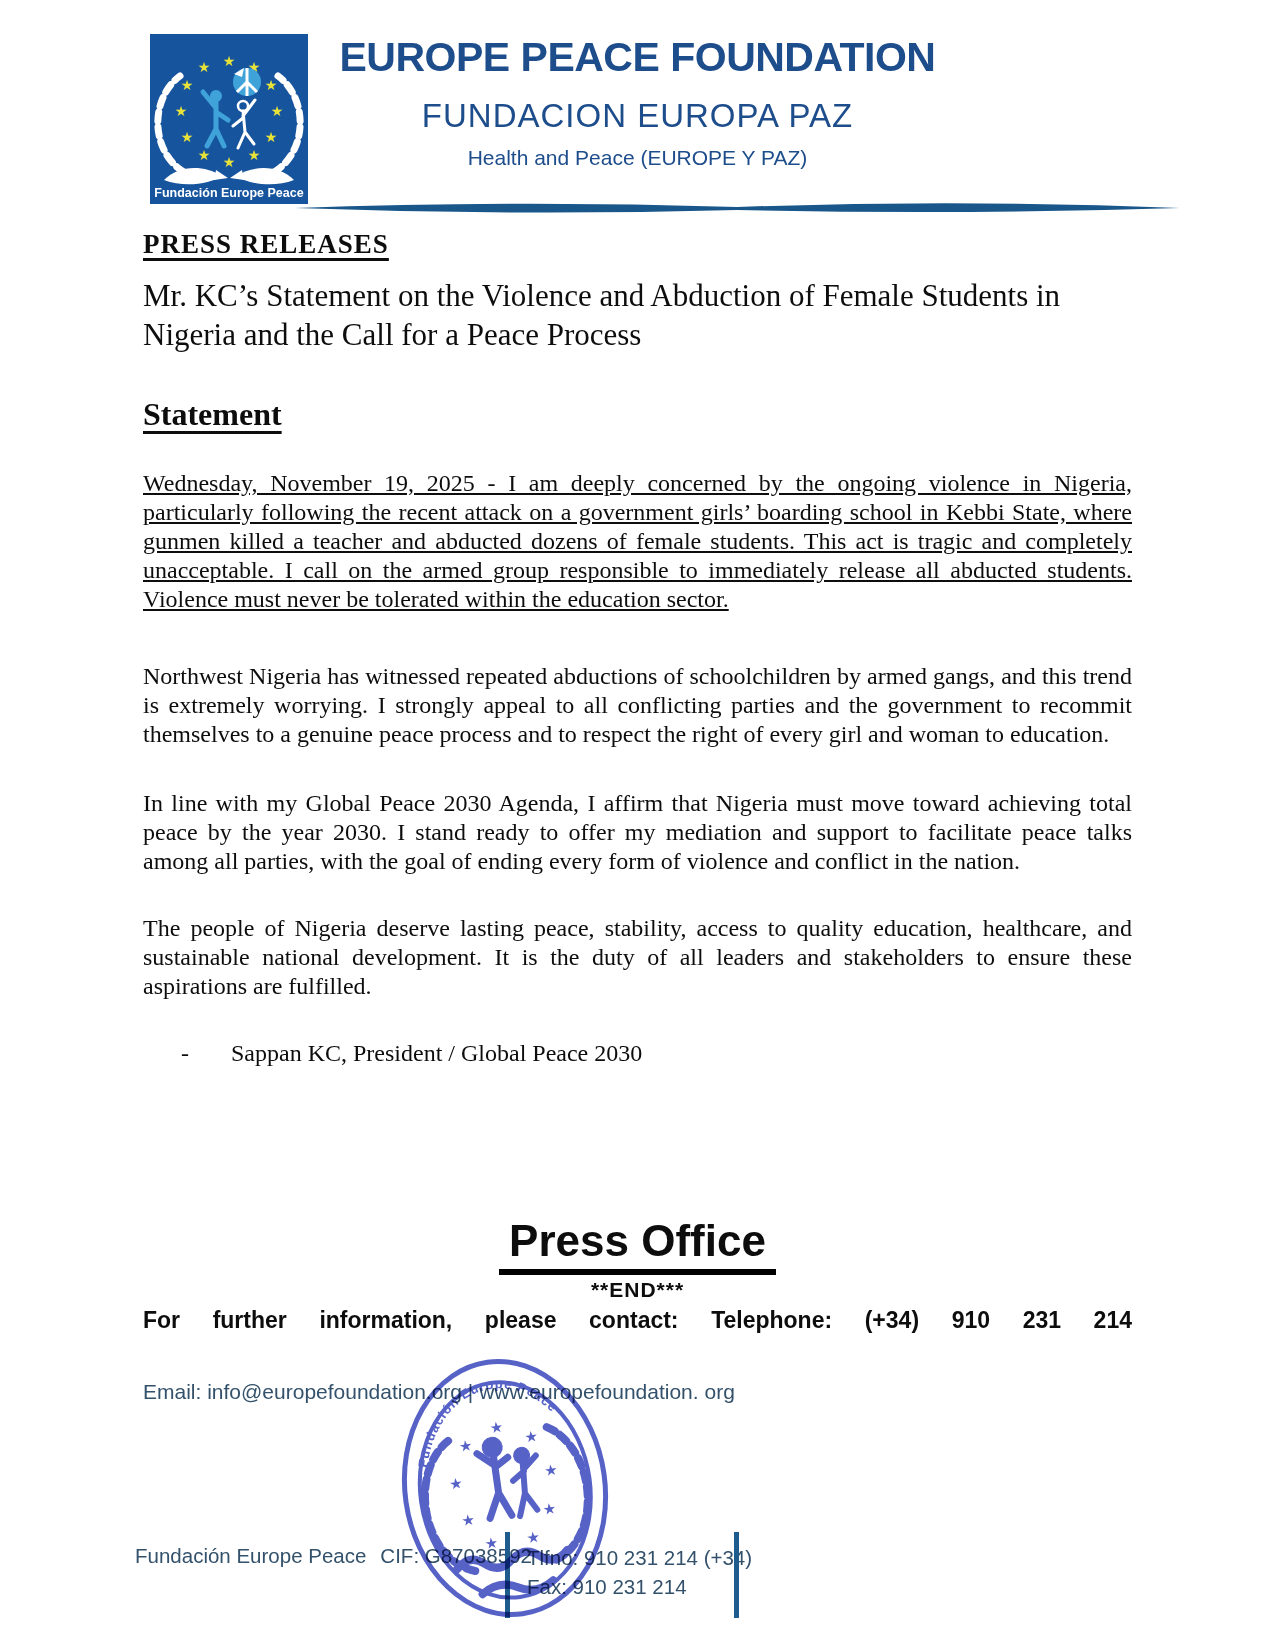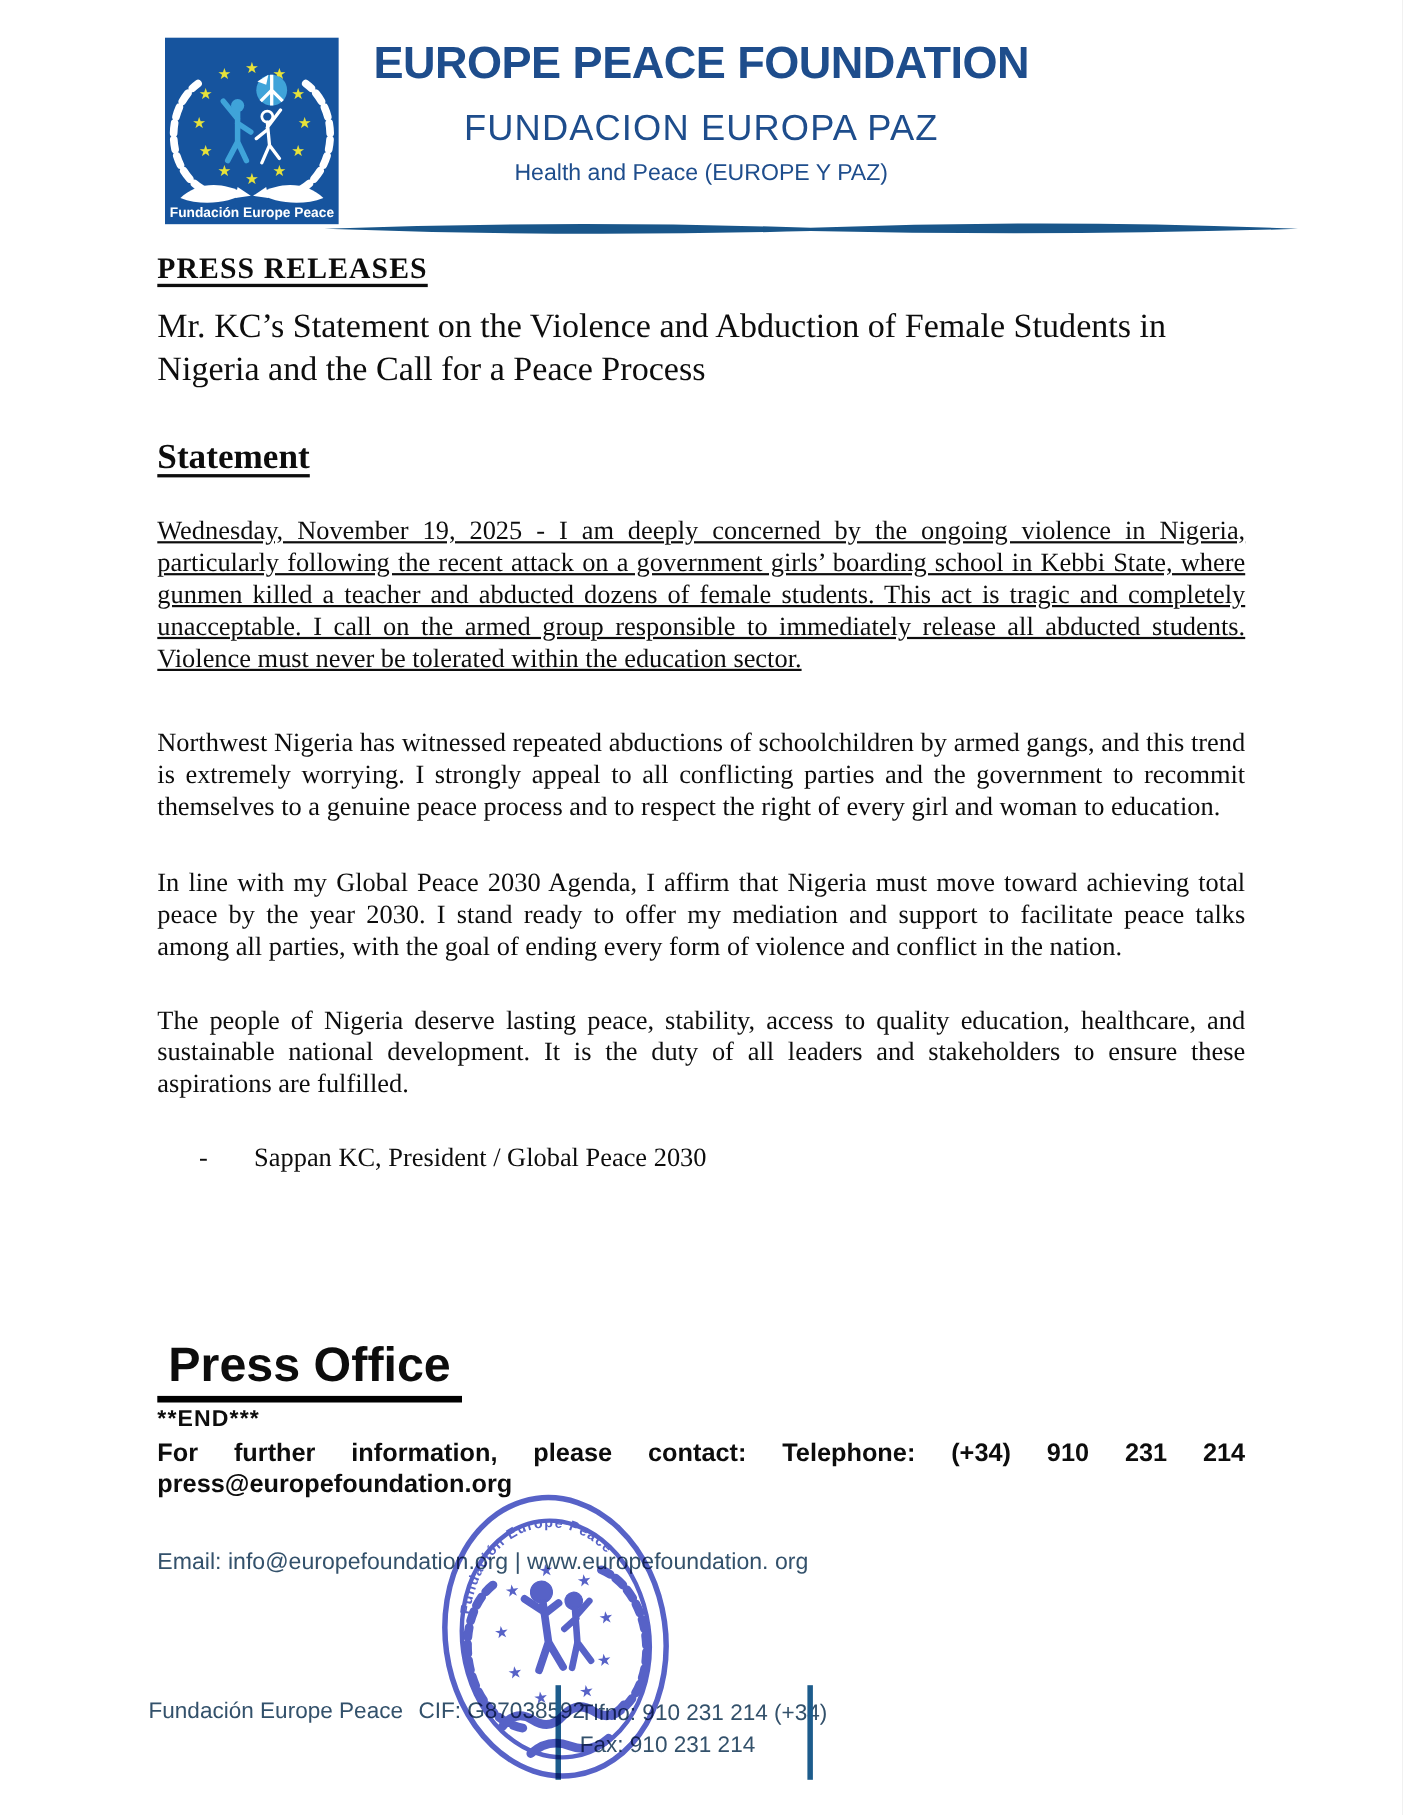--- a/index.html
+++ b/index.html
@@ -26,21 +26,21 @@
   .statement-heading{margin-top:42px;}
   .statement-heading span{
     font-size:32px;font-weight:bold;
     text-decoration:underline;text-decoration-thickness:3px;text-underline-offset:6px;}
   .body-par{font-size:24px;line-height:29px;text-align:justify;text-align-last:left;margin:0;}
   .p1{margin-top:36px;text-decoration:underline;} .p2{margin-top:48px;} .p3{margin-top:40px;} .p4{margin-top:38px;}
   .signature{margin-top:38px;display:flex;font-size:24px;line-height:29px;}
   .signature .dash{margin-left:38px;}
   .signature .sig-text{margin-left:42px;}
   
-  .po-wrap{margin-top:148px;font-family:"Liberation Sans", sans-serif;}
+  .po-wrap{margin-top:148px;text-align:center;font-family:"Liberation Sans", sans-serif;}
   .po-heading{display:inline-block;font-size:44px;font-weight:bold;letter-spacing:0px;
     border-bottom:6px solid #000;padding:0 10px 3px 10px;}
   .po-end{margin-top:3px;font-size:21px;font-weight:bold;letter-spacing:1px;}
   .po-contact{margin-top:4px;font-family:"Liberation Sans", sans-serif;
     font-size:23px;font-weight:bold;line-height:28px;}
   .po-contact .l1{text-align:justify;text-align-last:justify;}
   .po-contact .l2{text-align:left;}
   .email-line{margin-top:46px;text-align:left;font-family:"Liberation Sans", sans-serif;
     font-size:21px;color:#33516b;}
   
@@ -137,21 +137,20 @@
       <span class="sig-text">Sappan KC, President / Global Peace 2030</span>
     </div>
 
     <div class="po-wrap">
       <div><span class="po-heading">Press Office</span></div>
       <div class="po-end">**END***</div>
     </div>
 
     <div class="po-contact">
       <div class="l1">For further information, please contact: Telephone: (+34) 910 231 214</div>
-      <div class="l2">press@europefoundation.org</div>
     </div>
 
     <div class="email-line">Email: info@europefoundation.org | www.europefoundation. org</div>
   </div>
 
   <div class="footer-item f-org">
     <span>Fundación Europe Peace</span><span class="cif">CIF: G87038592</span>
   </div>
   <div class="f-sep f-sep1"></div>
   <div class="footer-item f-phone">

